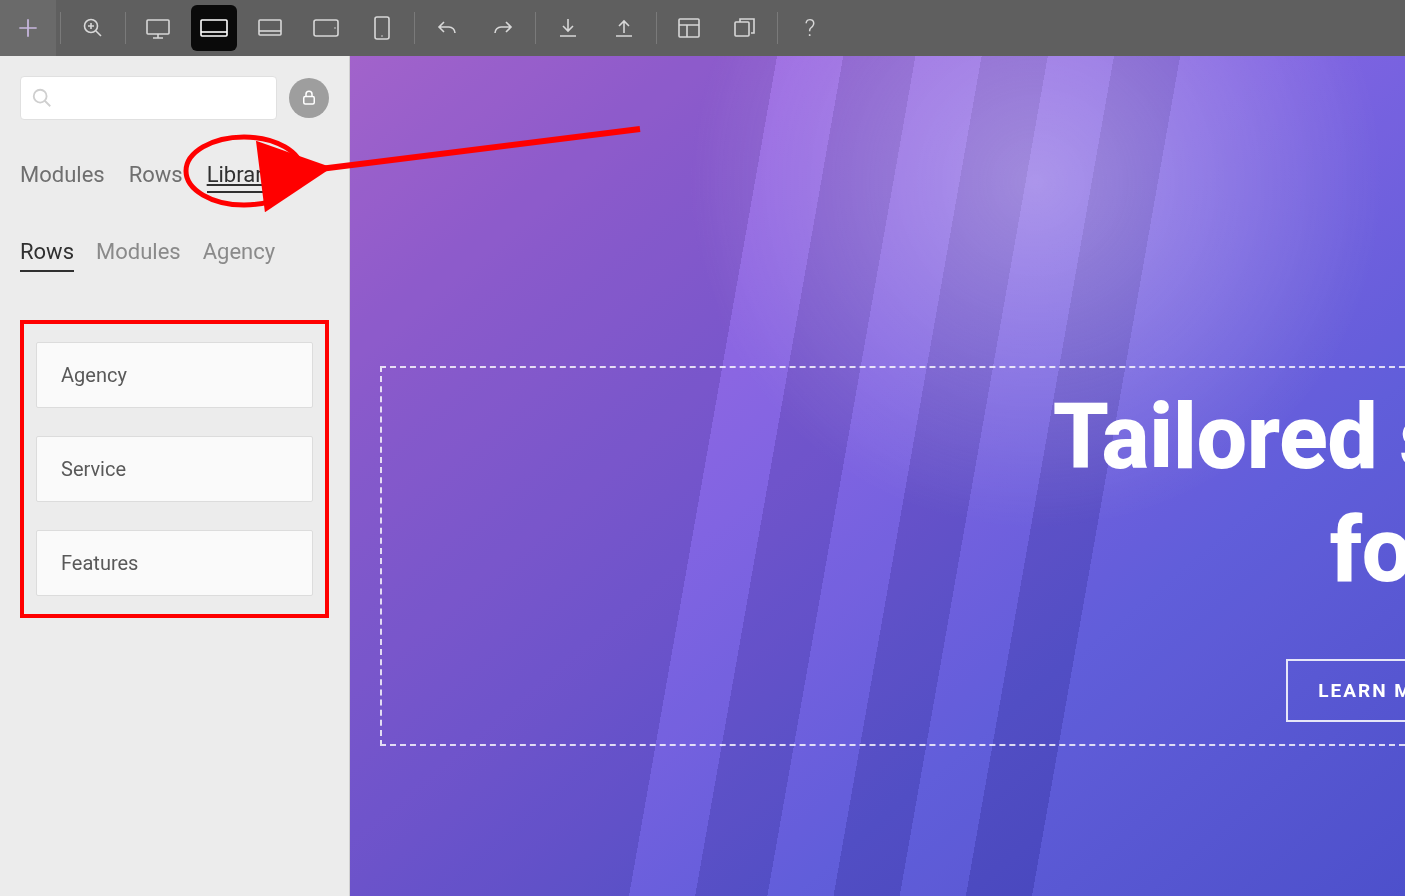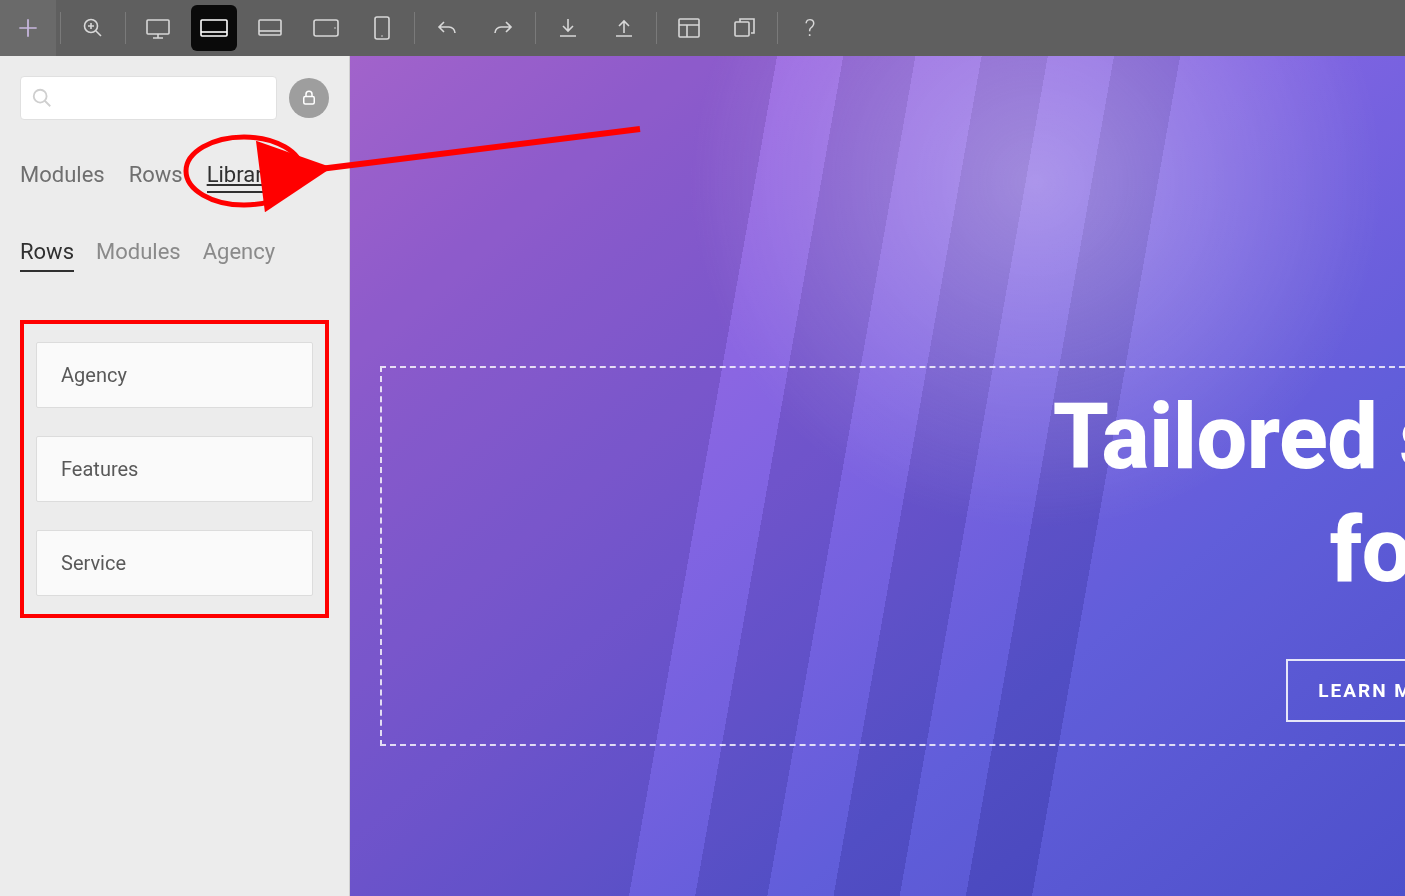--- a/index.html
+++ b/index.html
@@ -382,24 +382,24 @@
       <div class="tab active">Rows</div>
       <div class="tab">Modules</div>
       <div class="tab">Agency</div>
     </div>
 
     <div class="items-box">
       <div class="item">
         <span>Agency</span>
       </div>
       <div class="item">
+        <span>Service</span>
+      </div>
+      <div class="item">
         <span>Features</span>
-      </div>
-      <div class="item">
-        <span>Service</span>
       </div>
     </div>
 
   </div>
 
   <div class="canvas">
     <div class="canvas-section">
       <div class="hero-title">Tailored s</div>
       <div class="hero-sub">for</div>
       <div class="cta">

